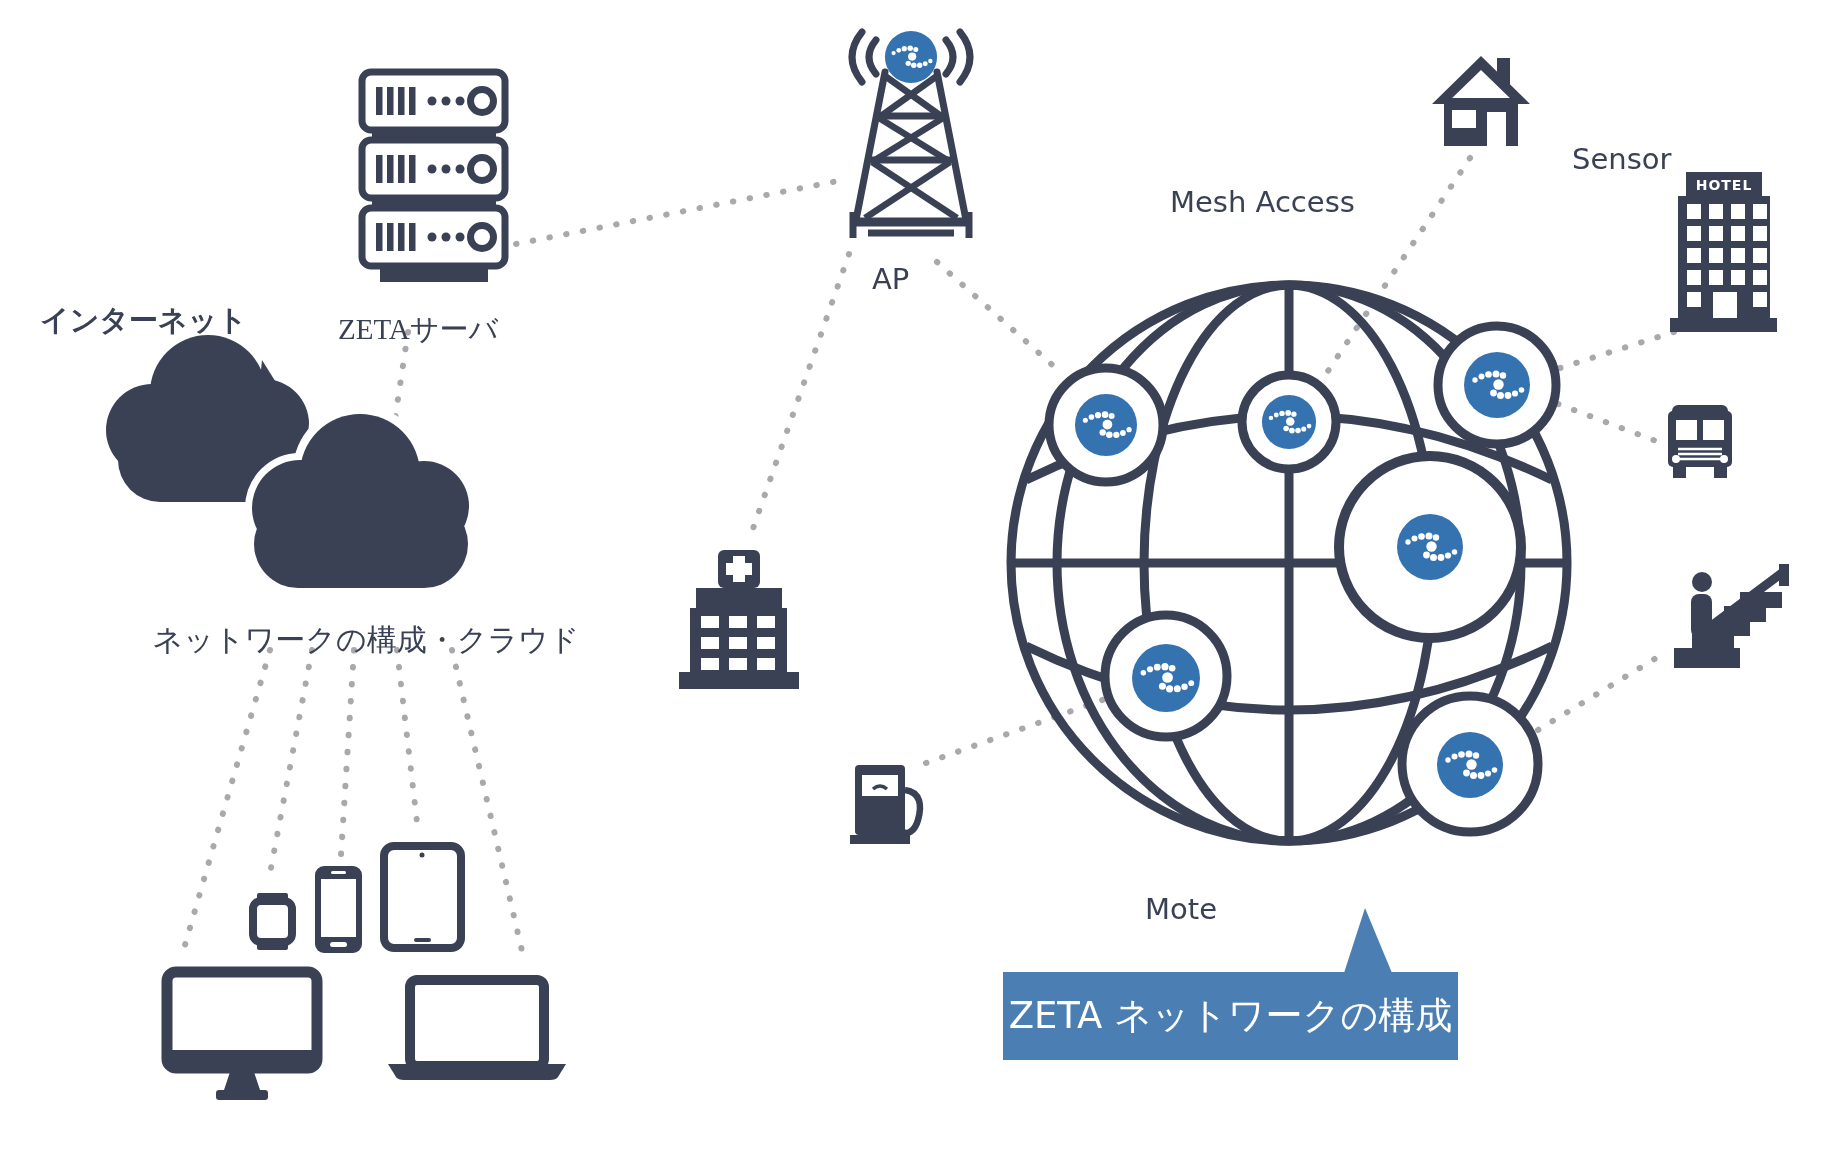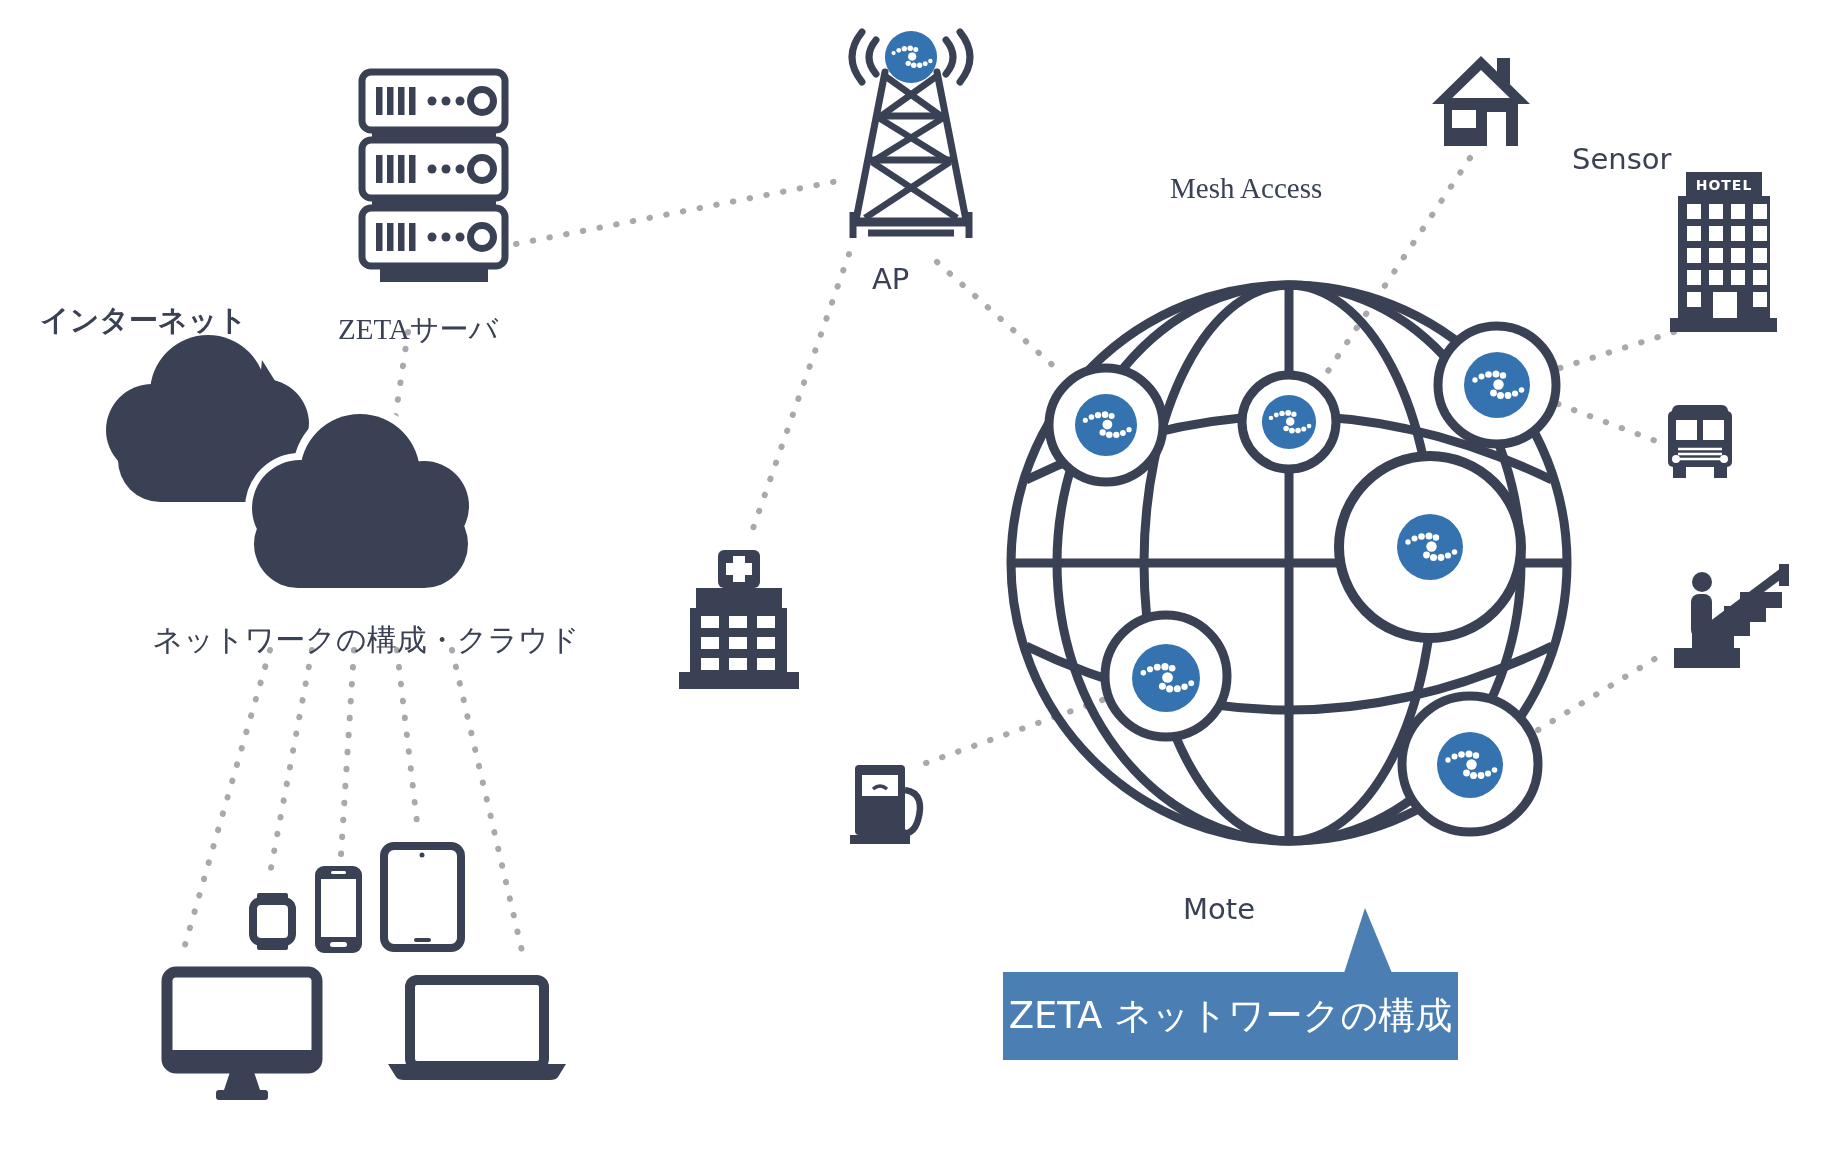--- a/index.html
+++ b/index.html
@@ -311,20 +311,20 @@
     <rect class="fd" x="257" y="893" width="31" height="12" rx="2"></rect>
     <rect class="fd" x="257" y="938" width="31" height="12" rx="2"></rect>
     <rect class="sdf" x="253" y="901" width="39" height="41" rx="8" stroke-width="8"></rect>
   </g>
 </svg>
 
 <div class="label fs29" style="left:40px;top:277px;font-weight:bold;">インターネット</div>
 <div class="label fs29" style="left:338px;top:286px;font-family:Liberation Serif, serif;">ZETAサーバ</div>
 <div class="label" style="left:140px;top:596px;width:452px;font-size:30px;text-align:center;">ネットワークの構成・クラウド</div>
 <div class="label fs29 ctr" style="left:872px;top:238px;width:70px;">AP</div>
-<div class="label fs29" style="left:1170px;top:148px;font-family:Liberation Serif, serif;">Mesh Access</div>
+<div class="label fs29" style="left:1170px;top:161px;">Mesh Access</div>
 <div class="label fs29" style="left:1572px;top:118px;">Sensor</div>
-<div class="label fs29 ctr" style="left:1183px;top:868px;width:120px;">Mote</div>
+<div class="label fs29 ctr" style="left:1145px;top:868px;width:120px;">Mote</div>
 
 <div id="banner-pointer"></div>
 <div id="banner">ZETA ネットワークの構成</div>
 
 </div>
 
 </body></html>

